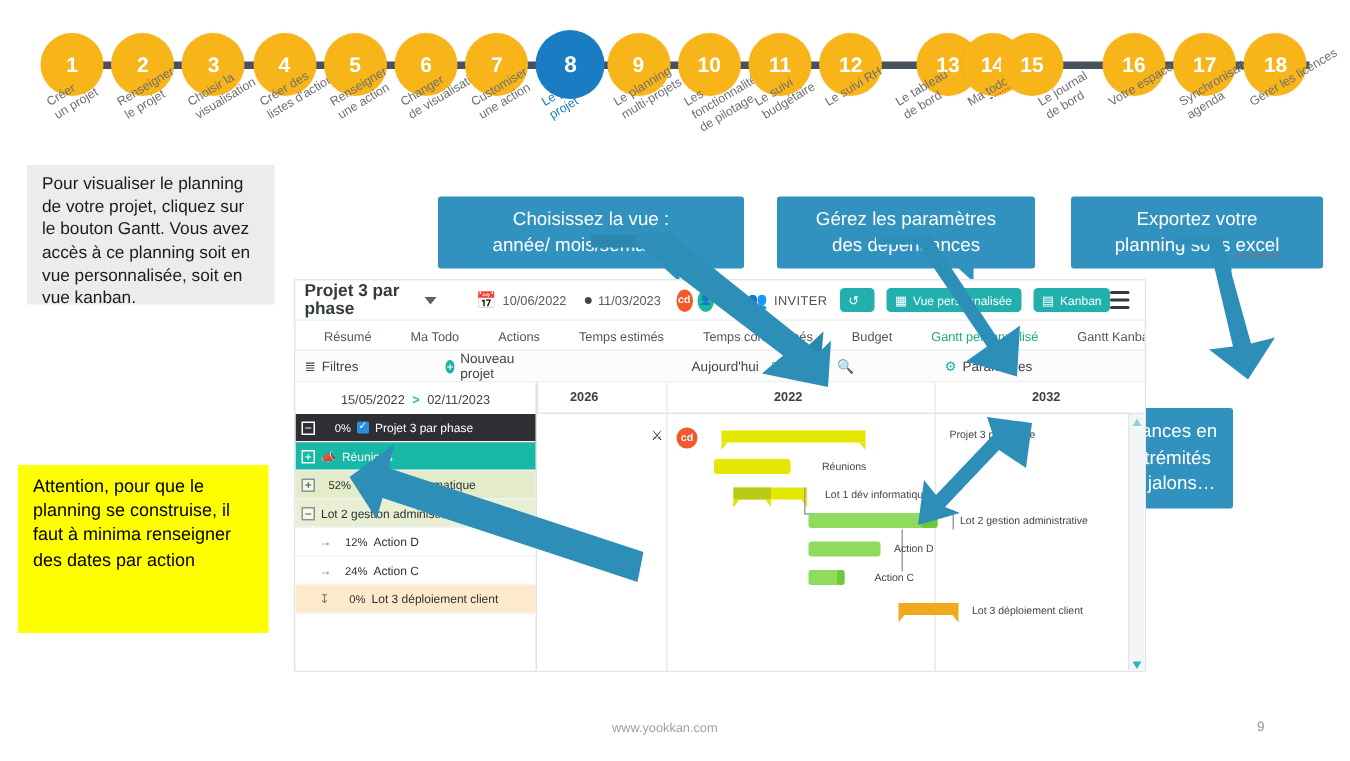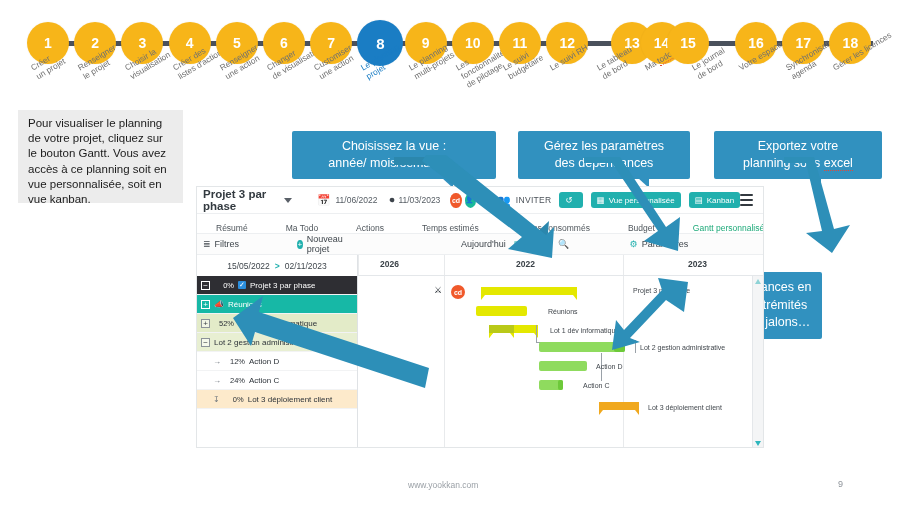--- a/index.html
+++ b/index.html
@@ -141,22 +141,22 @@
     margin-left: 8px; height: 16px; border-radius: 3px;
     background: #21b0ae; color: #ffffff;
     display: flex; align-items: center;
     padding: 0 6px; font-size: 8px; white-space: nowrap;
   }
   .tbtn .bi { margin-right: 4px; font-size: 8.5px; }
   .hamb { margin-left: auto; margin-right: 4px; width: 17px; }
   .hamb i { display: block; height: 2px; background: #33393f; margin: 3px 0; border-radius: 1px; }
 
   .app-tabs {
-    height: 20px; display: flex; align-items: flex-end;
-    padding: 0 6px; border-bottom: 1px solid #edeff1; gap: 12px;
+    height: 20px; display: flex; align-items: center;
+    padding: 0 6px; border-bottom: 1px solid #edeff1; gap: 0;
   }
   .tab { font-size: 8.5px; color: #4f565c; padding: 0 13px; white-space: nowrap; }
   .tab.active { color: #1eaa7a; }
 
   .app-actions {
     height: 21px; display: flex; align-items: center;
     padding: 0 6px; border-bottom: 1px solid #edeff1;
     background: #fcfcfc;
   }
   .act { display: flex; align-items: center; font-size: 9px; color: #3e454b; }
@@ -307,20 +307,21 @@
         <div class="step-label" style="left: 737px;">Votre espace</div>
         <div class="step" style="left: 782.2px;">17</div>
         <div class="step-label" style="left: 784.2px;">Synchronisation<br>agenda</div>
         <div class="step" style="left: 829.4px;">18</div>
         <div class="step-label" style="left: 831.4px;">Gérer les licences</div>
       </div>
   </div>
 
   <div class="gray-note">Pour visualiser le planning de votre projet, cliquez sur le bouton Gantt. Vous avez accès à ce planning soit en vue personnalisée, soit en vue kanban.</div>
 
+  <div class="yellow-note">Attention, pour que le planning se construise, il faut à minima renseigner des dates par action</div>
 
   <div class="callout c1">
     <span>Choisissez la vue :<br>année/ mois/semaine…</span>
     <span class="tail"></span>
   </div>
   <div class="callout c2">
     <span>Gérez les paramètres<br>des dépendances</span>
     <span class="tail"></span>
   </div>
   <div class="callout c3">
@@ -334,21 +335,21 @@
   <div class="callout c5">
     <span>Appuyez sur + pour ouvrir les listes</span>
   </div>
 
   <div class="app">
 
     <div class="app-topbar">
       <span class="proj-title">Projet 3 par phase</span>
       <span class="caret-dn"></span>
       <span class="cal-ico">📅</span>
-      <span class="date-txt">11/06/2022</span>
+      <span class="date-txt">10/06/2022</span>
       <span class="clock-ico">⏺</span>
       <span class="date-txt">11/03/2023</span>
       <span class="avatar av-orange">cd</span>
       <span class="avatar av-green">👤</span>
       <span class="inviter">
         <span class="people-ico">👥</span>
         <span>INVITER</span>
       </span>
       <span class="tbtn">
         <span class="bi">↺</span>
@@ -455,21 +456,21 @@
       </div>
 
       <div class="g-right">
         <div class="g-head">
           <div class="g-vline" style="left:0;"></div>
           <div class="g-vline" style="left:86px;"></div>
           <div class="g-vline" style="left:265px;"></div>
           <div class="g-vline" style="left:428px;"></div>
           <div class="g-year" style="left:22px;">2026</div>
           <div class="g-year" style="left:158px;">2022</div>
-          <div class="g-year" style="left:330px;">2023</div>
+          <div class="g-year" style="left:330px;">2032</div>
         </div>
 
         <div class="g-body">
           <div class="g-vline" style="left:86px;"></div>
           <div class="g-vline" style="left:265px;"></div>
           <div class="g-vline" style="left:428px;"></div>
 
           <div class="milestone-ico" style="left:76px;top:9px;">⚔</div>
           <div class="av-cd" style="left:93px;top:9px;">cd</div>
 

